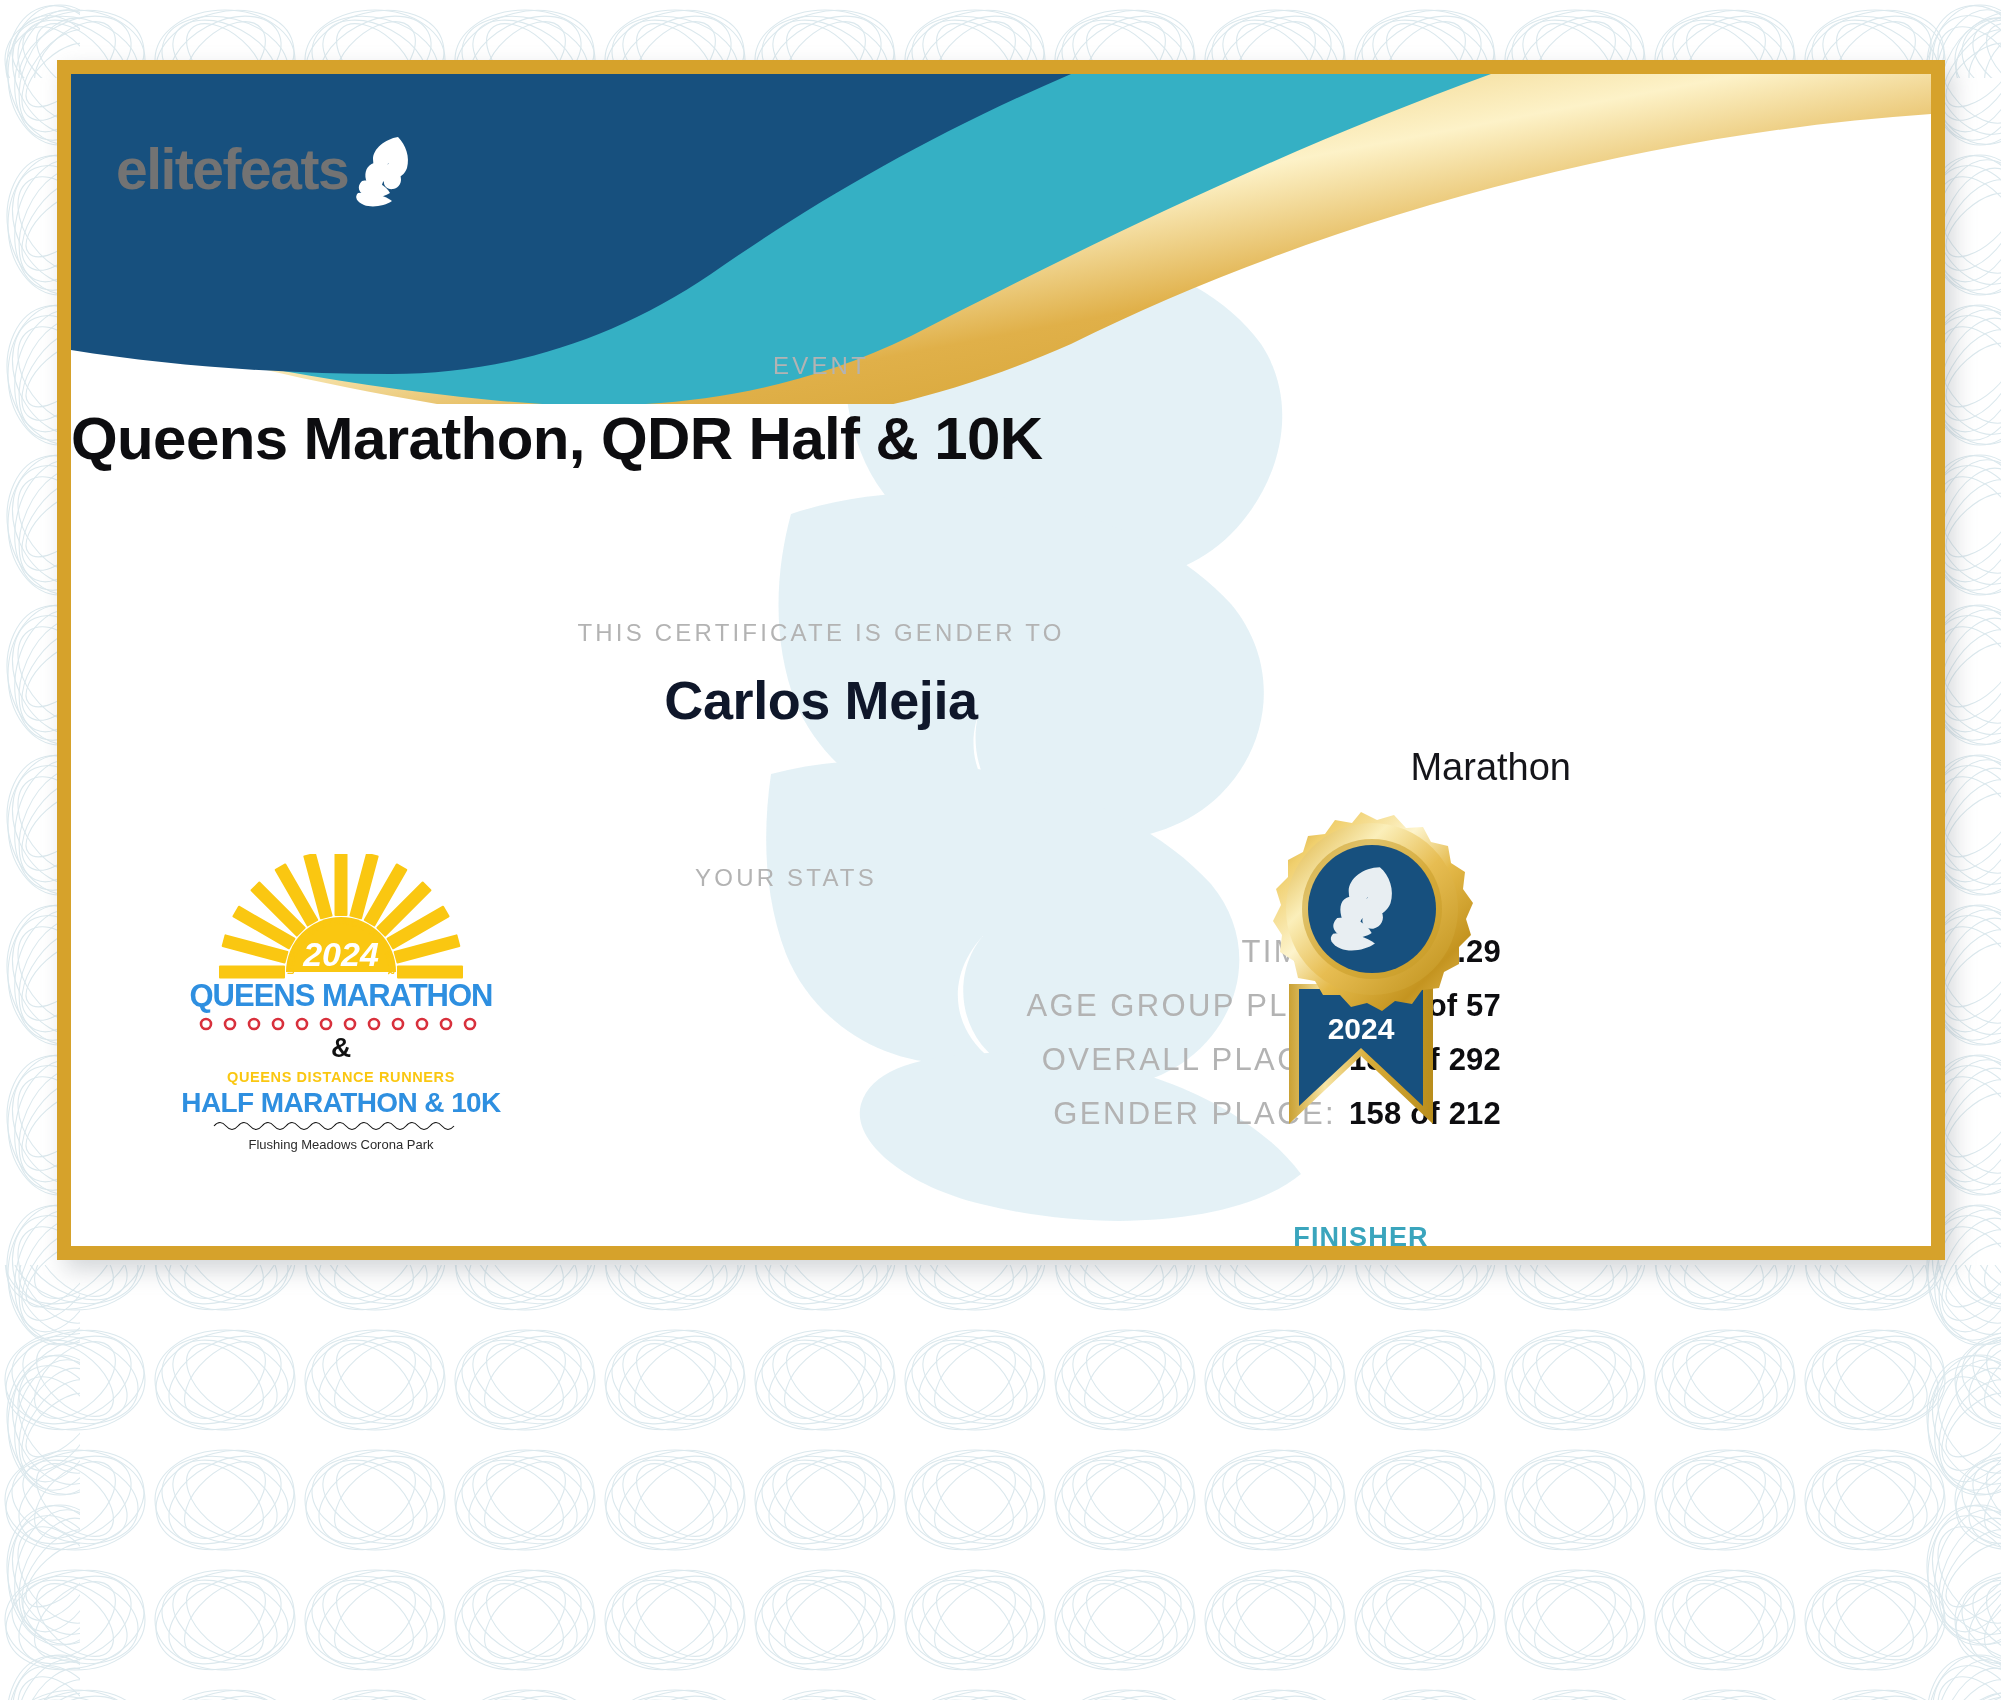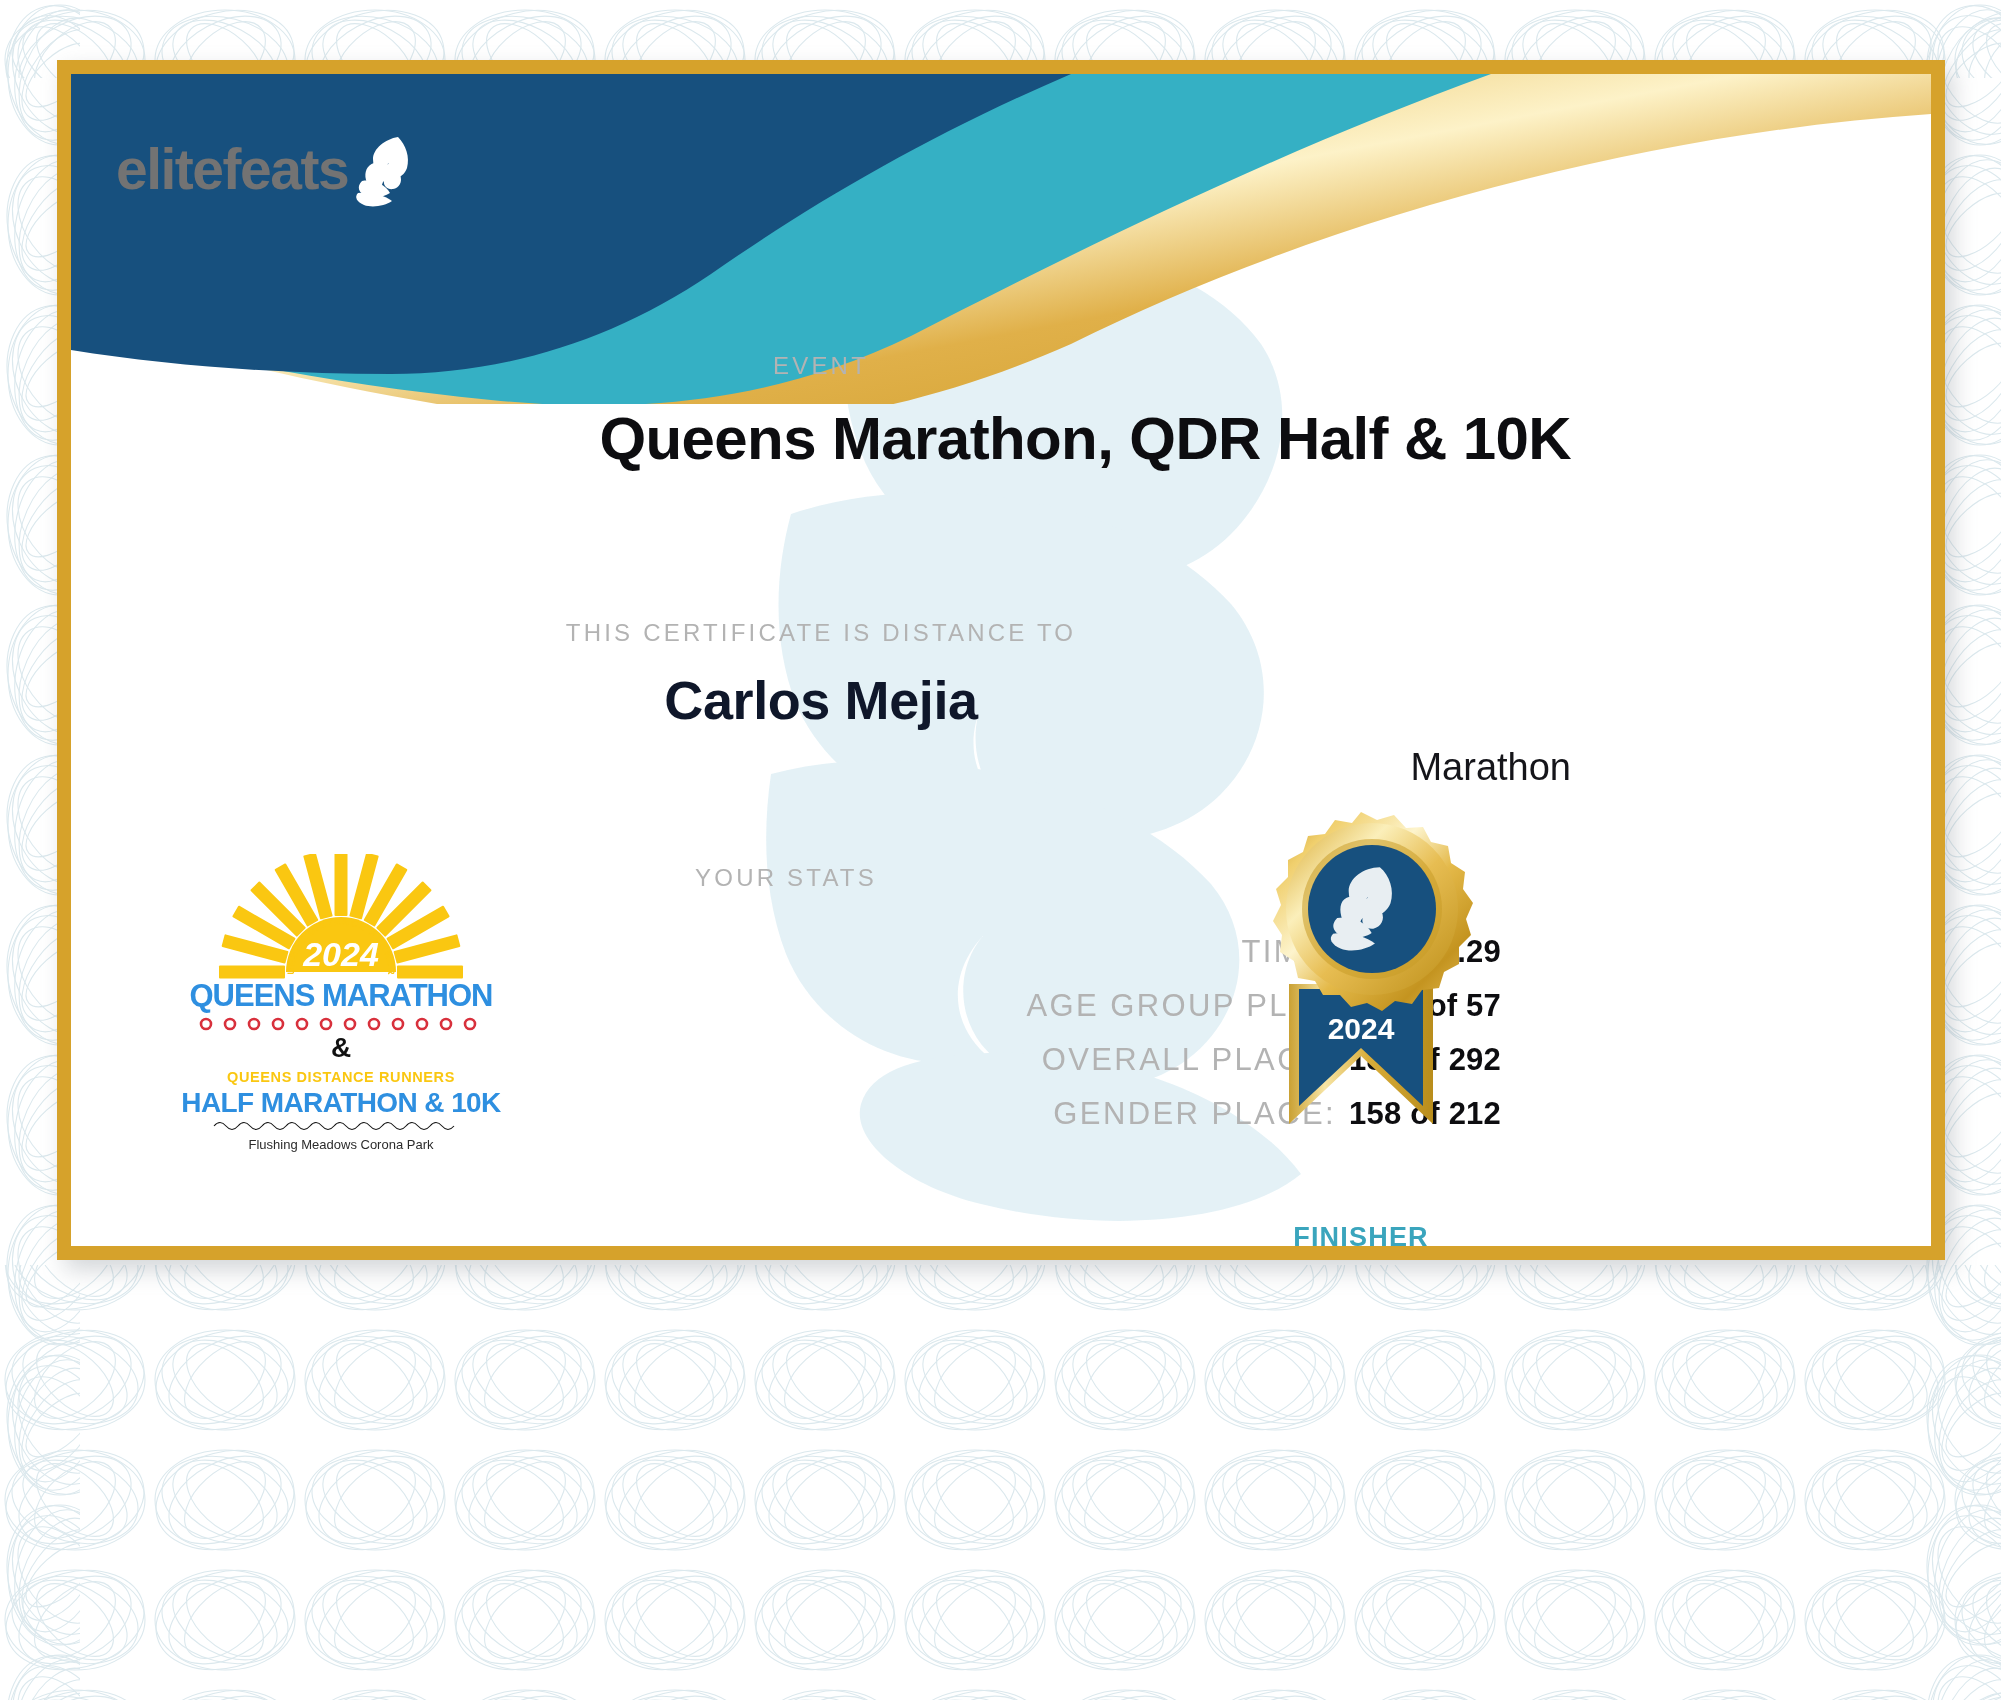--- a/index.html
+++ b/index.html
@@ -60,21 +60,21 @@
     color:#b3b3b3;
     font-size:24px;
     letter-spacing:3.2px;
     font-weight:400;
     text-align:center;
   }
 
   #event-label{position:absolute;left:0;top:278px;width:1500px;}
   #event-title{
     position:absolute;left:0;top:330px;width:1500px;
-    text-align:right;
+    text-align:left;
     font-size:60px;font-weight:bold;color:#0d0d10;
     letter-spacing:-.6px;
   }
 
   #awarded-label{position:absolute;left:0;top:545px;width:1500px;}
   #recipient-name{
     position:absolute;left:0;top:595px;width:1500px;
     text-align:center;font-size:54px;font-weight:bold;color:#0f172a;
     letter-spacing:-.4px;
   }
@@ -213,21 +213,21 @@
       </g>
     </svg>
   </div>
 
   <div class="content">
 
     <div id="event-label" class="label-muted">EVENT</div>
 
     <div id="event-title">Queens Marathon, QDR Half &amp; 10K</div>
 
-    <div id="awarded-label" class="label-muted">THIS CERTIFICATE IS DISTANCE TO</div>
+    <div id="awarded-label" class="label-muted">THIS CERTIFICATE IS GENDER TO</div>
 
     <div id="recipient-name">Carlos Mejia</div>
 
     <div id="recipient-division">Marathon</div>
 
     <div id="stats-label" class="label-muted">YOUR STATS</div>
 
     <div id="stats-list">
       <div class="stat-row">
         <span class="stat-key">TIME:</span>

